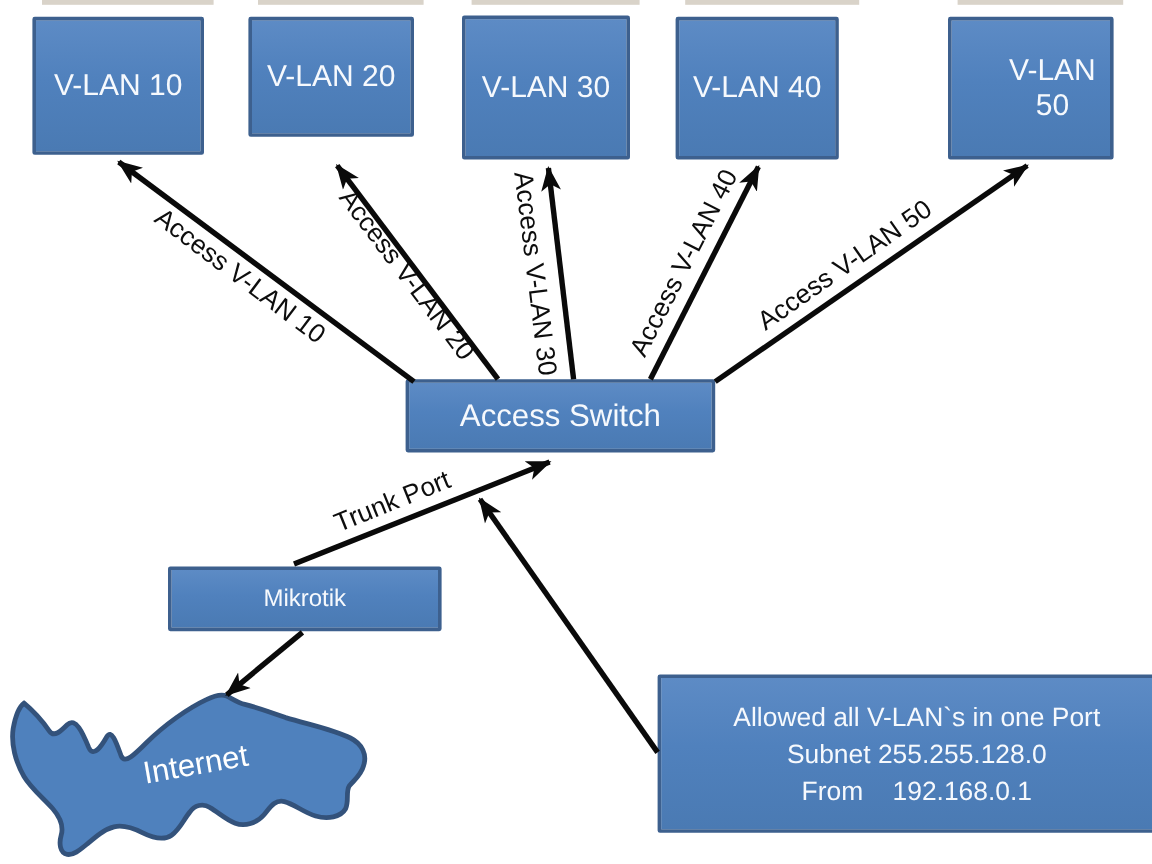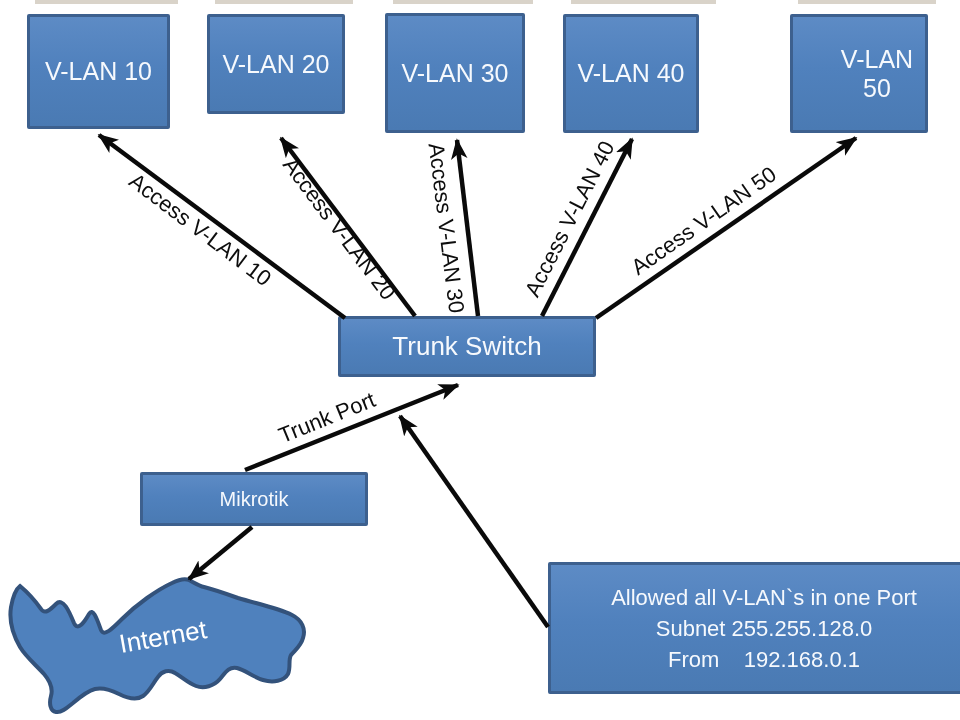--- a/index.html
+++ b/index.html
@@ -87,21 +87,21 @@
     <span>V-LAN 30</span>
   </div>
   <div class="node vlan" style="left:563px;top:14px;width:136px;height:119px;">
     <span>V-LAN 40</span>
   </div>
   <div class="node vlan" style="left:790px;top:14px;width:138px;height:119px;padding-left:36px;">
     <span>V-LAN 50</span>
   </div>
 
   <div class="node switch" style="left:338px;top:316px;width:258px;height:61px;">
-    <span>Trunk Switch</span>
+    <span>Access Switch</span>
   </div>
 
   <div class="node mikrotik" style="left:140px;top:472px;width:228px;height:54px;">
     <span>Mikrotik</span>
   </div>
 
   <div class="node infobox" style="left:548px;top:562px;width:432px;height:132px;">
     <div class="info-line">Allowed all V-LAN`s in one Port</div>
     <div class="info-line">Subnet 255.255.128.0</div>
     <div class="info-line">From    192.168.0.1</div>

